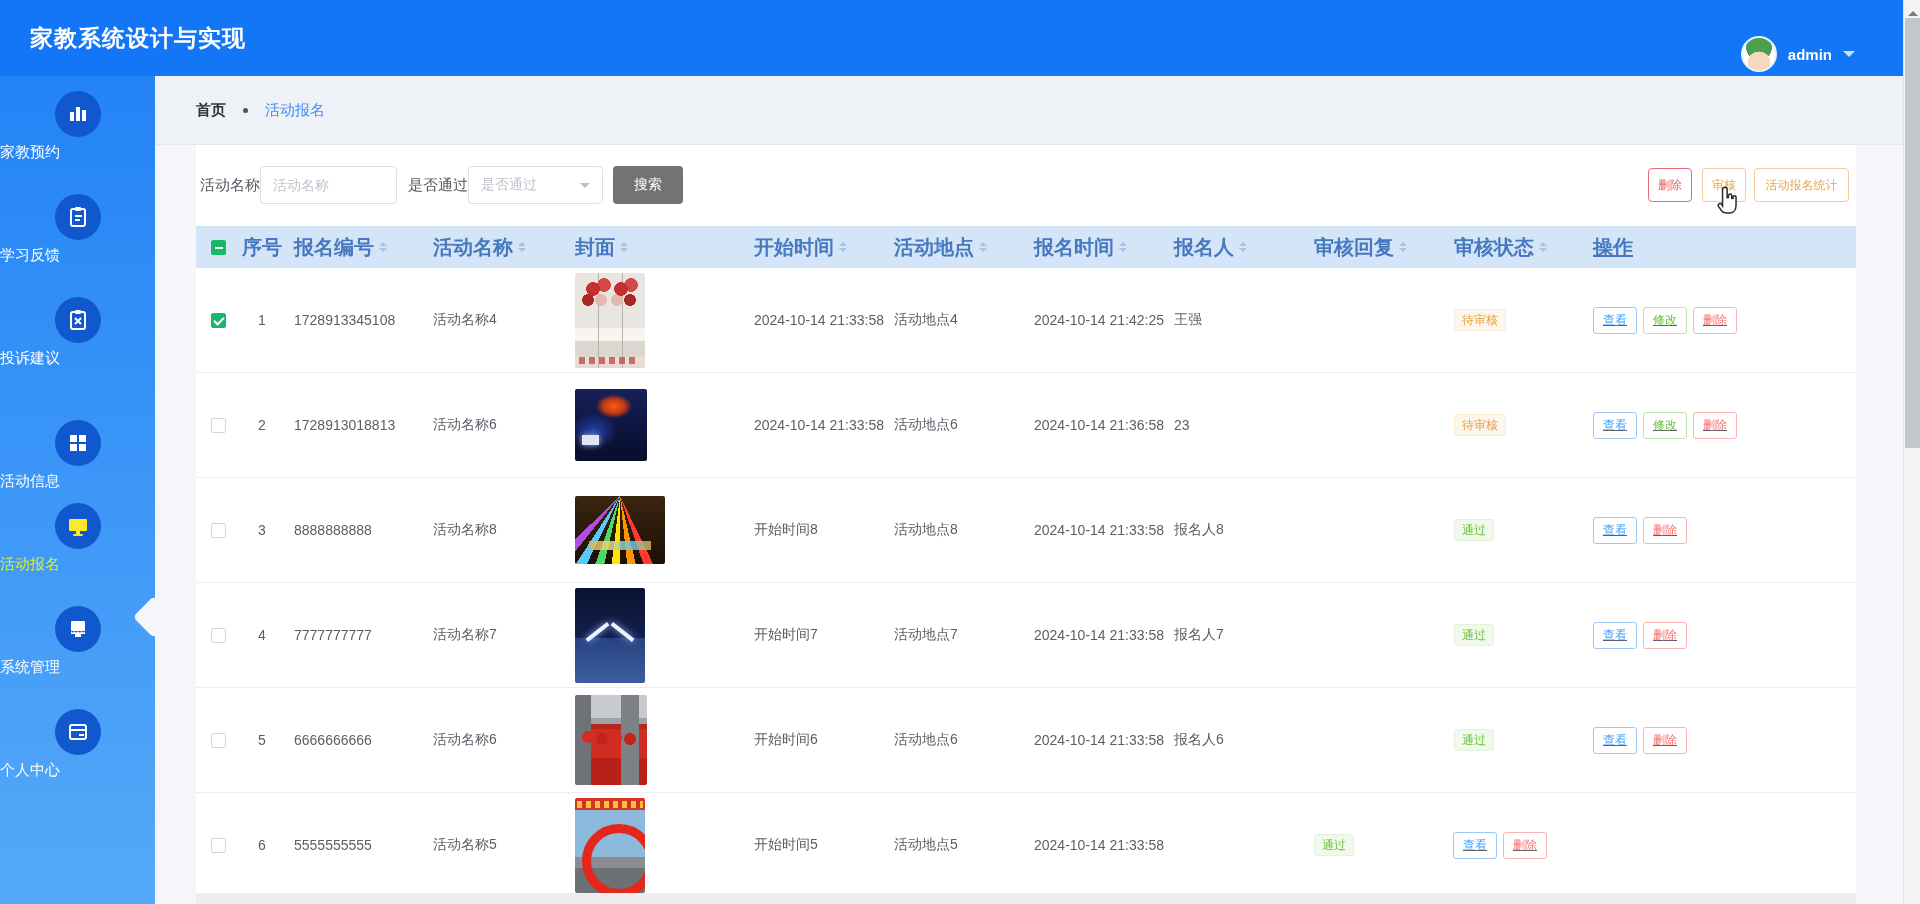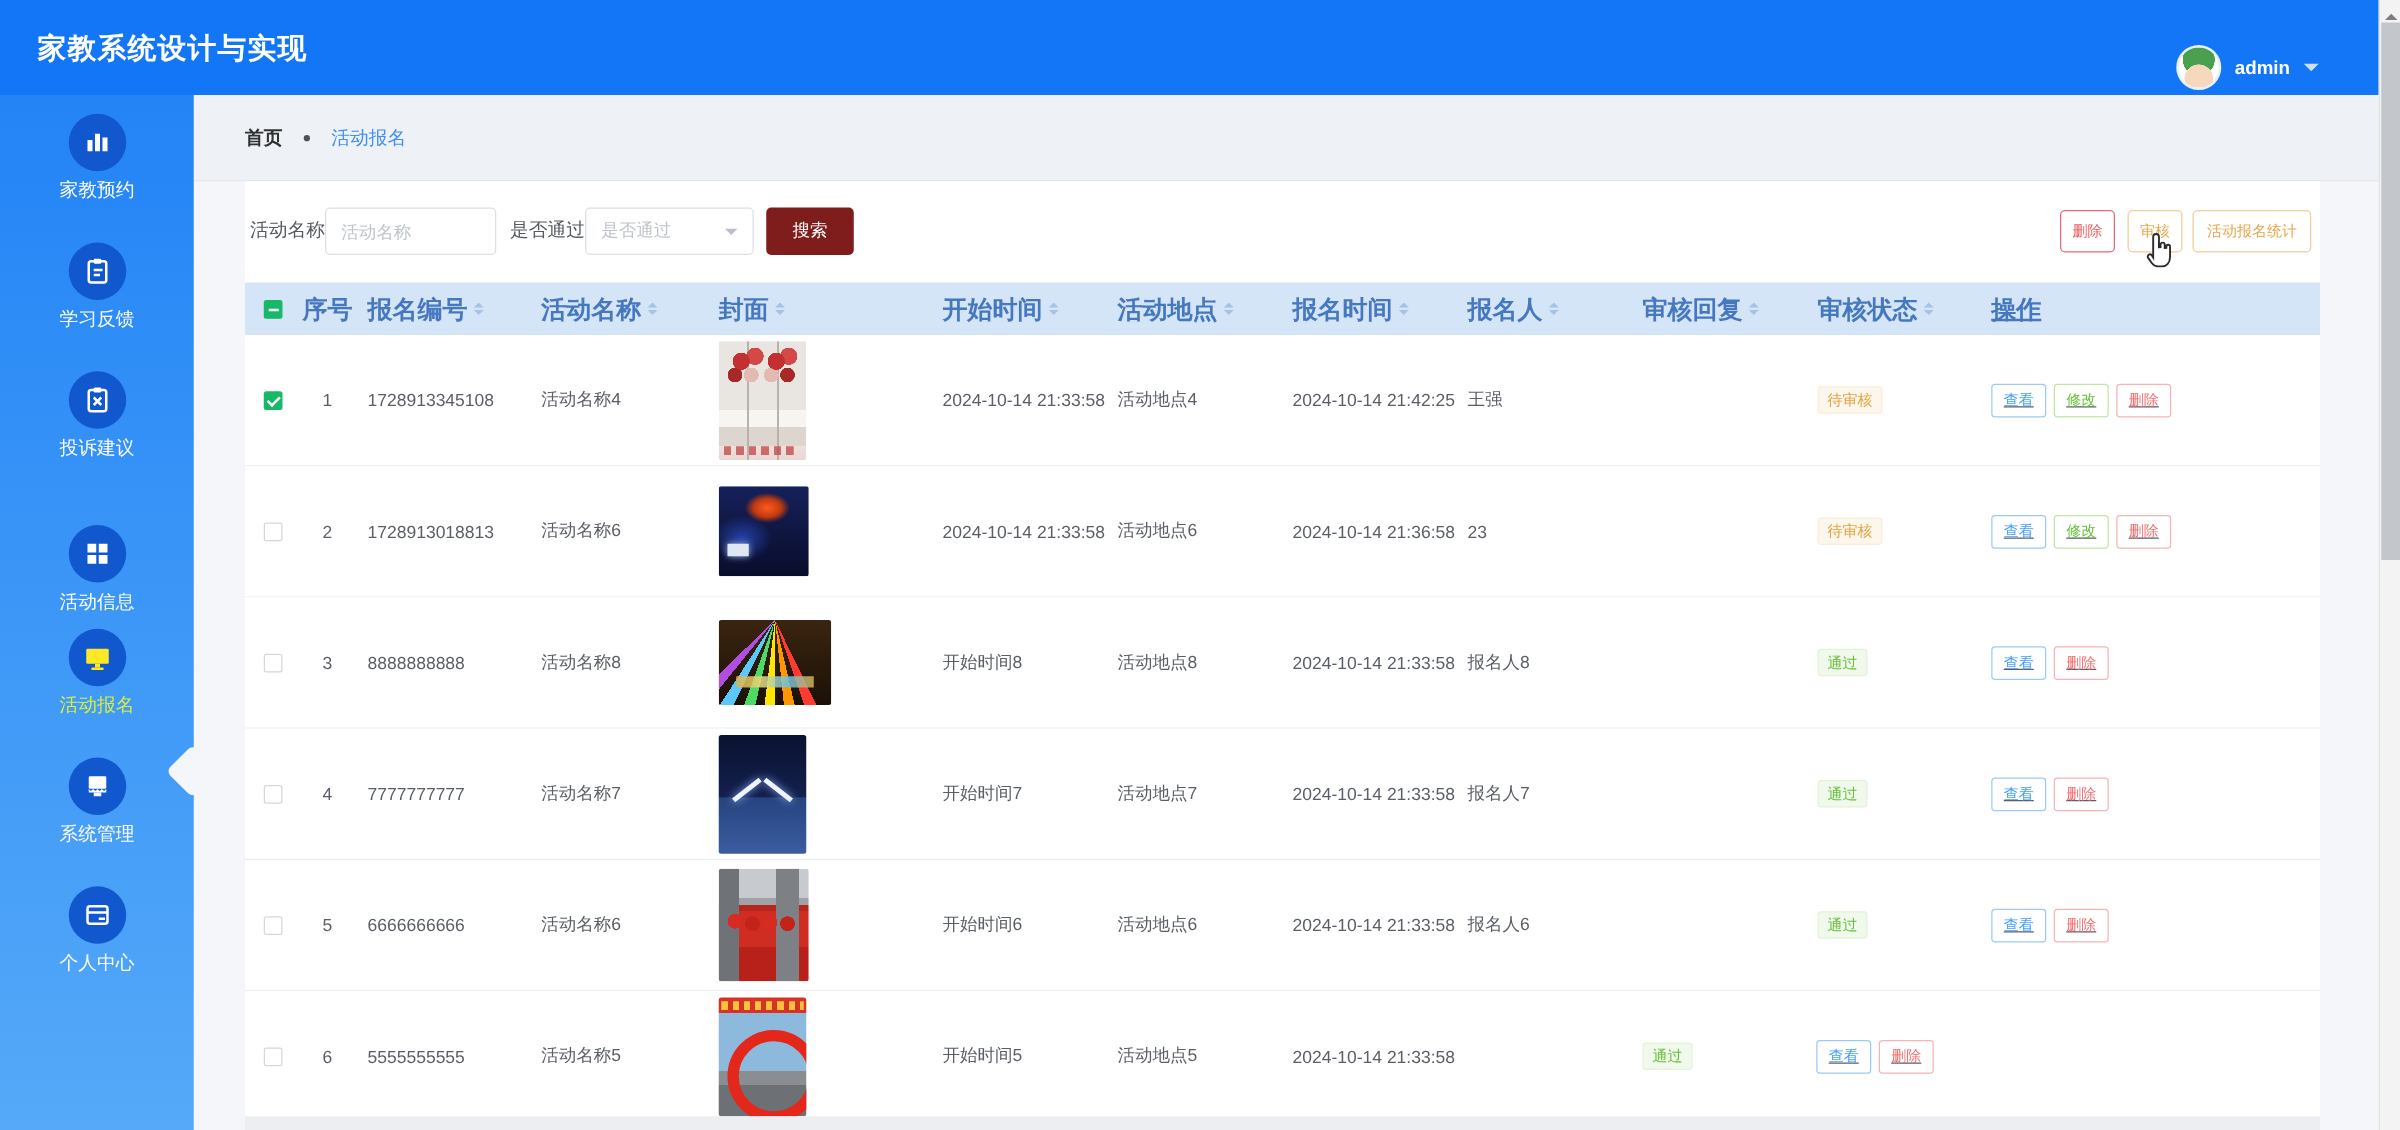--- a/index.html
+++ b/index.html
@@ -19,21 +19,21 @@
   .user-caret{ width:0; height:0; border:6px solid transparent; border-top-color:#cfe0fb; margin-top:6px; }
 
   
   .pagescroll{ position:absolute; right:0; top:0; width:17px; height:904px; background:#f3f3f3; border-left:1px solid #e3e3e3; z-index:40; }
   .ps-arrow{ position:absolute; top:6px; left:4px; width:0; height:0; border:5px solid transparent; border-bottom-color:#7a7d81; }
   .ps-thumb{ position:absolute; top:18px; left:1px; width:15px; height:430px; background:#c3c7cc; }
 
   
   .sidebar{ position:absolute; left:0; top:0; width:155px; height:904px;
     background:linear-gradient(180deg,#1f80f6 0%,#3793f7 45%,#55a9f8 100%); z-index:10; }
-  .side-item{ position:absolute; left:0; width:155px; text-align:center; cursor:pointer; }
+  .side-item{ position:absolute; left:0; width:155px; text-align:left; cursor:pointer; }
   .side-ico{ width:46px; height:46px; border-radius:50%; background:#1158ce; margin:0 auto; display:flex; align-items:center; justify-content:center; }
   .side-label{ margin-top:6px; color:#fff; font-size:15px; }
   .side-item.active .side-label{ color:#d8ee3e; }
   .notch{ position:absolute; left:139px; top:602px; width:30px; height:30px; background:#f4f6f9; transform:rotate(45deg); border-radius:5px; z-index:11; }
 
   
   .crumbbar{ position:absolute; left:155px; top:76px; width:1748px; height:69px; background:#eef1f6; border-bottom:1px solid #e3e7ee; display:flex; align-items:center; padding-left:41px; z-index:5; }
   .crumb-home{ font-size:15px; font-weight:bold; color:#303133; }
   .crumb-dot{ width:5px; height:5px; border-radius:50%; background:#4e5advance; background:#4e5257; margin:0 17px; }
   .crumb-cur{ font-size:15px; color:#3f8ff7; }
@@ -42,21 +42,21 @@
   .card{ position:absolute; left:196px; top:145px; width:1660px; height:759px; background:#fff; z-index:5; }
   .hscroll{ position:absolute; left:0; bottom:0; width:100%; height:11px; background:#eceef1; }
 
   
   .flt-label{ position:absolute; top:21px; height:38px; line-height:38px; font-size:15px; color:#555a61; }
   .flt-input{ position:absolute; top:21px; height:38px; background:#fff; border:1px solid #dcdfe6; border-radius:4px; font-size:14px; color:#606266; padding:0 12px; font-family:inherit; }
   .flt-input::placeholder{ color:#bfc4cc; }
   .flt-select{ position:absolute; top:21px; height:38px; background:#fff; border:1px solid #dcdfe6; border-radius:4px; display:flex; align-items:center; padding:0 12px; cursor:pointer; }
   .flt-select .ph{ font-size:14px; color:#bfc4cc; flex:1; }
   .sel-caret{ width:0; height:0; border:5px solid transparent; border-top-color:#b9bec7; margin-top:5px; }
-  .btn-search{ position:absolute; top:21px; left:417px; width:70px; height:38px; background:#7f1d1d; color:#fff; border:none; border-radius:4px; font-size:14px; cursor:pointer; font-family:inherit; }
+  .btn-search{ position:absolute; top:21px; left:417px; width:70px; height:38px; background:#737373; color:#fff; border:none; border-radius:4px; font-size:14px; cursor:pointer; font-family:inherit; }
 
   
   .tb-btn{ position:absolute; top:23px; height:34px; background:#fff; border-radius:4px; font-size:12px; cursor:pointer; font-family:inherit; padding:0 9px; }
   .tb-del{ left:1452px; width:44px; color:#f25a5a; border:1px solid #e46a75; }
   .tb-review{ left:1506px; width:44px; color:#eba54b; border:1px solid #f2cc9a; }
   .tb-stats{ left:1558px; width:95px; color:#eba54b; border:1px solid #f2cc9a; }
 
   
   .thead{ position:absolute; left:0; top:81px; width:1660px; height:42px; background:#d5e5f8; display:flex; }
   .tbody{ position:absolute; left:0; top:123px; width:1660px; }

